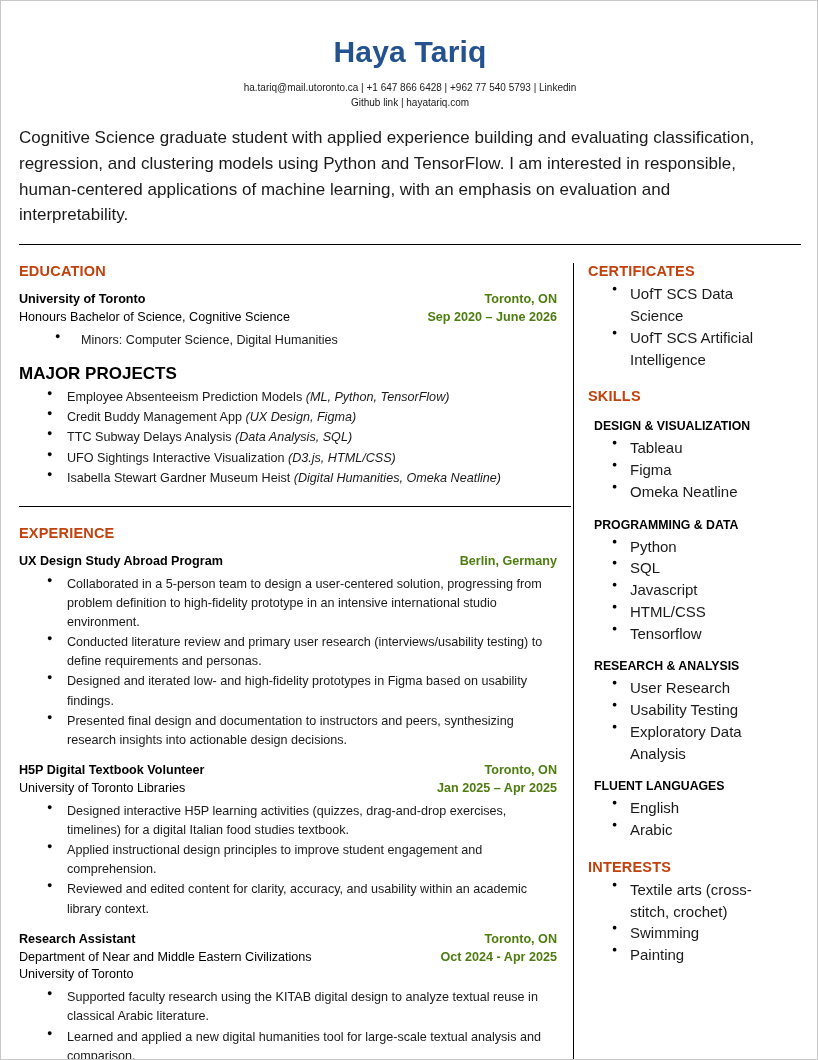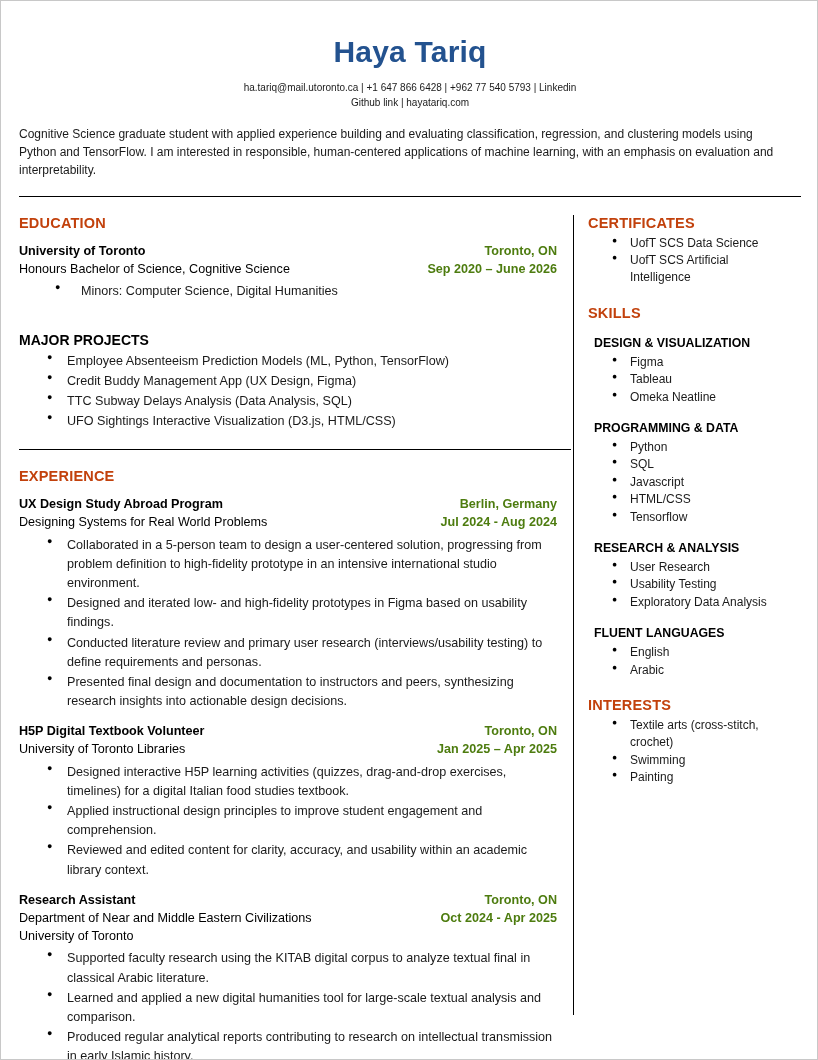--- a/index.html
+++ b/index.html
@@ -41,21 +41,21 @@
     line-height: 1.0;
   }
   .contact {
     text-align: center;
     font-size: 10px;
     color: #1a1a1a;
     line-height: 1.45;
     margin-top: 14px;
   }
   .summary {
-    font-size: 12px;
+    font-size: 17px;
     color: #1a1a1a;
     line-height: 1.52;
     margin-top: 15px;
     width: 760px;
     text-align: left;
   }
   .rule-full {
     border: none;
     border-top: 1.6px solid #000;
     margin: 16px 0 0 0;
@@ -140,31 +140,31 @@
     position: absolute;
     left: 28px;
     top: -1px;
     font-size: 9px;
     color: #000;
   }
   ul.bl.deep > li { padding-left: 62px; }
   ul.bl.deep > li::before { left: 36px; }
 
   .subhead {
-    font-size: 14px;
+    font-size: 17px;
     font-weight: bold;
     color: #000;
-    margin-top: 30px;
-  }
-  .italic { }
+    margin-top: 14px;
+  }
+  .italic { font-style: italic; }
 
   
   .col-right ul.bl > li {
     padding-left: 42px;
-    font-size: 12px;
+    font-size: 15px;
     line-height: 1.45;
     margin-bottom: 0;
   }
   .col-right ul.bl > li::before {
     left: 24px;
     font-size: 8.5px;
   }
   .col-right .subhead {
     font-size: 12.3px;
     margin-top: 15px;
@@ -207,41 +207,38 @@
               <li>Minors: Computer Science, Digital Humanities</li>
             </ul>
           </div>
 
           <div class="subhead">MAJOR PROJECTS</div>
           <ul class="bl">
             <li><span>Employee Absenteeism Prediction Models </span><span class="italic">(ML, Python, TensorFlow)</span></li>
             <li><span>Credit Buddy Management App </span><span class="italic">(UX Design, Figma)</span></li>
             <li><span>TTC Subway Delays Analysis </span><span class="italic">(Data Analysis, SQL)</span></li>
             <li><span>UFO Sightings Interactive Visualization </span><span class="italic">(D3.js, HTML/CSS)</span></li>
+            <li><span>Isabella Stewart Gardner Museum Heist </span><span class="italic">(Digital Humanities, Omeka Neatline)</span></li>
           </ul>
         </div>
 
         <hr class="rule-left">
 
         <div>
           <div class="sec-title">EXPERIENCE</div>
 
           <div class="entry">
             <div class="row">
               <span class="left b">UX Design Study Abroad Program</span>
               <span class="right b">Berlin, Germany</span>
             </div>
-            <div class="row">
-              <span class="left">Designing Systems for Real World Problems</span>
-              <span class="right b">Jul 2024 - Aug 2024</span>
-            </div>
             <ul class="bl">
               <li>Collaborated in a 5-person team to design a user-centered solution, progressing from problem definition to high-fidelity prototype in an intensive international studio environment.</li>
+              <li>Conducted literature review and primary user research (interviews/usability testing) to define requirements and personas.</li>
               <li>Designed and iterated low- and high-fidelity prototypes in Figma based on usability findings.</li>
-              <li>Conducted literature review and primary user research (interviews/usability testing) to define requirements and personas.</li>
               <li>Presented final design and documentation to instructors and peers, synthesizing research insights into actionable design decisions.</li>
             </ul>
           </div>
 
           <div class="entry">
             <div class="row">
               <span class="left b">H5P Digital Textbook Volunteer</span>
               <span class="right b">Toronto, ON</span>
             </div>
             <div class="row">
@@ -259,21 +256,21 @@
             <div class="row">
               <span class="left b">Research Assistant</span>
               <span class="right b">Toronto, ON</span>
             </div>
             <div class="row">
               <span class="left">Department of Near and Middle Eastern Civilizations</span>
               <span class="right b">Oct 2024 - Apr 2025</span>
             </div>
             <div class="line-plain">University of Toronto</div>
             <ul class="bl">
-              <li>Supported faculty research using the KITAB digital corpus to analyze textual final in classical Arabic literature.</li>
+              <li>Supported faculty research using the KITAB digital design to analyze textual reuse in classical Arabic literature.</li>
               <li>Learned and applied a new digital humanities tool for large-scale textual analysis and comparison.</li>
               <li>Produced regular analytical reports contributing to research on intellectual transmission in early Islamic history.</li>
             </ul>
           </div>
         </div>
       </div>
 
       <div class="divider"></div>
 
       <div class="col-right">
@@ -284,22 +281,22 @@
             <li>UofT SCS Data Science</li>
             <li>UofT SCS Artificial Intelligence</li>
           </ul>
         </div>
 
         <div>
           <div class="sec-title">SKILLS</div>
 
           <div class="subhead">DESIGN &amp; VISUALIZATION</div>
           <ul class="bl">
+            <li>Tableau</li>
             <li>Figma</li>
-            <li>Tableau</li>
             <li>Omeka Neatline</li>
           </ul>
 
           <div class="subhead">PROGRAMMING &amp; DATA</div>
           <ul class="bl">
             <li>Python</li>
             <li>SQL</li>
             <li>Javascript</li>
             <li>HTML/CSS</li>
             <li>Tensorflow</li>

